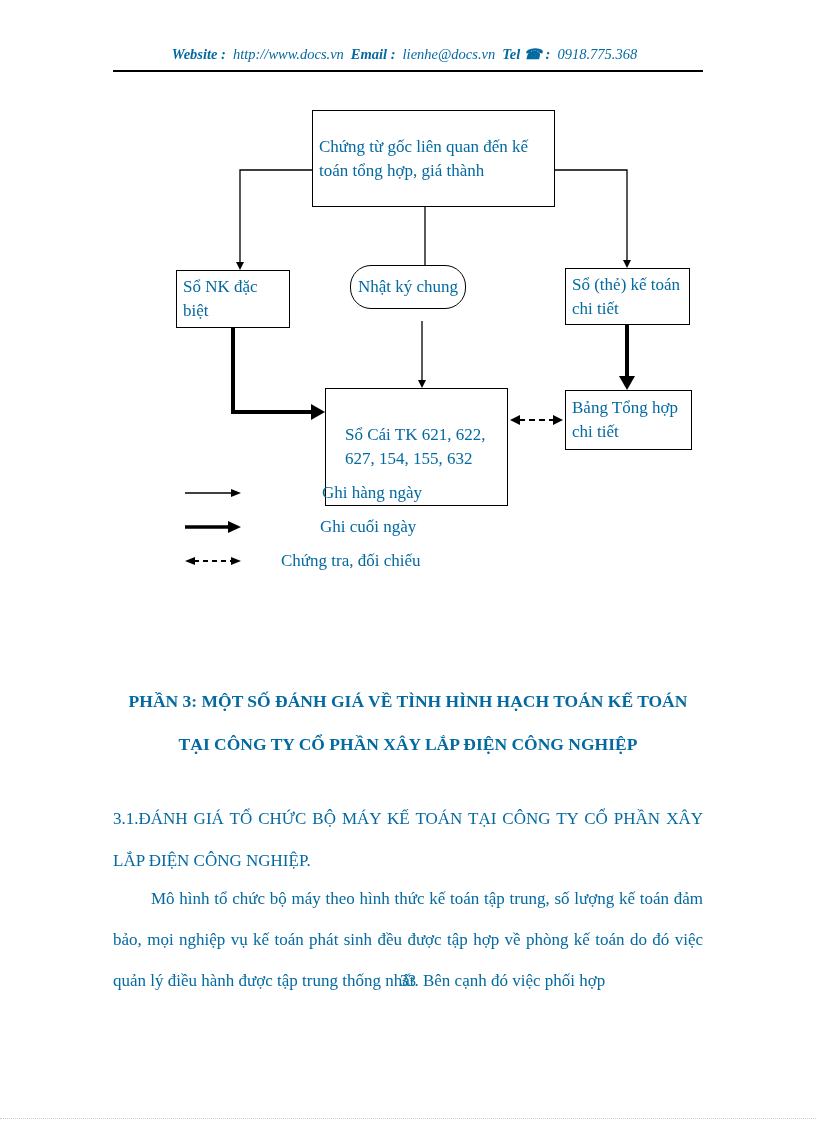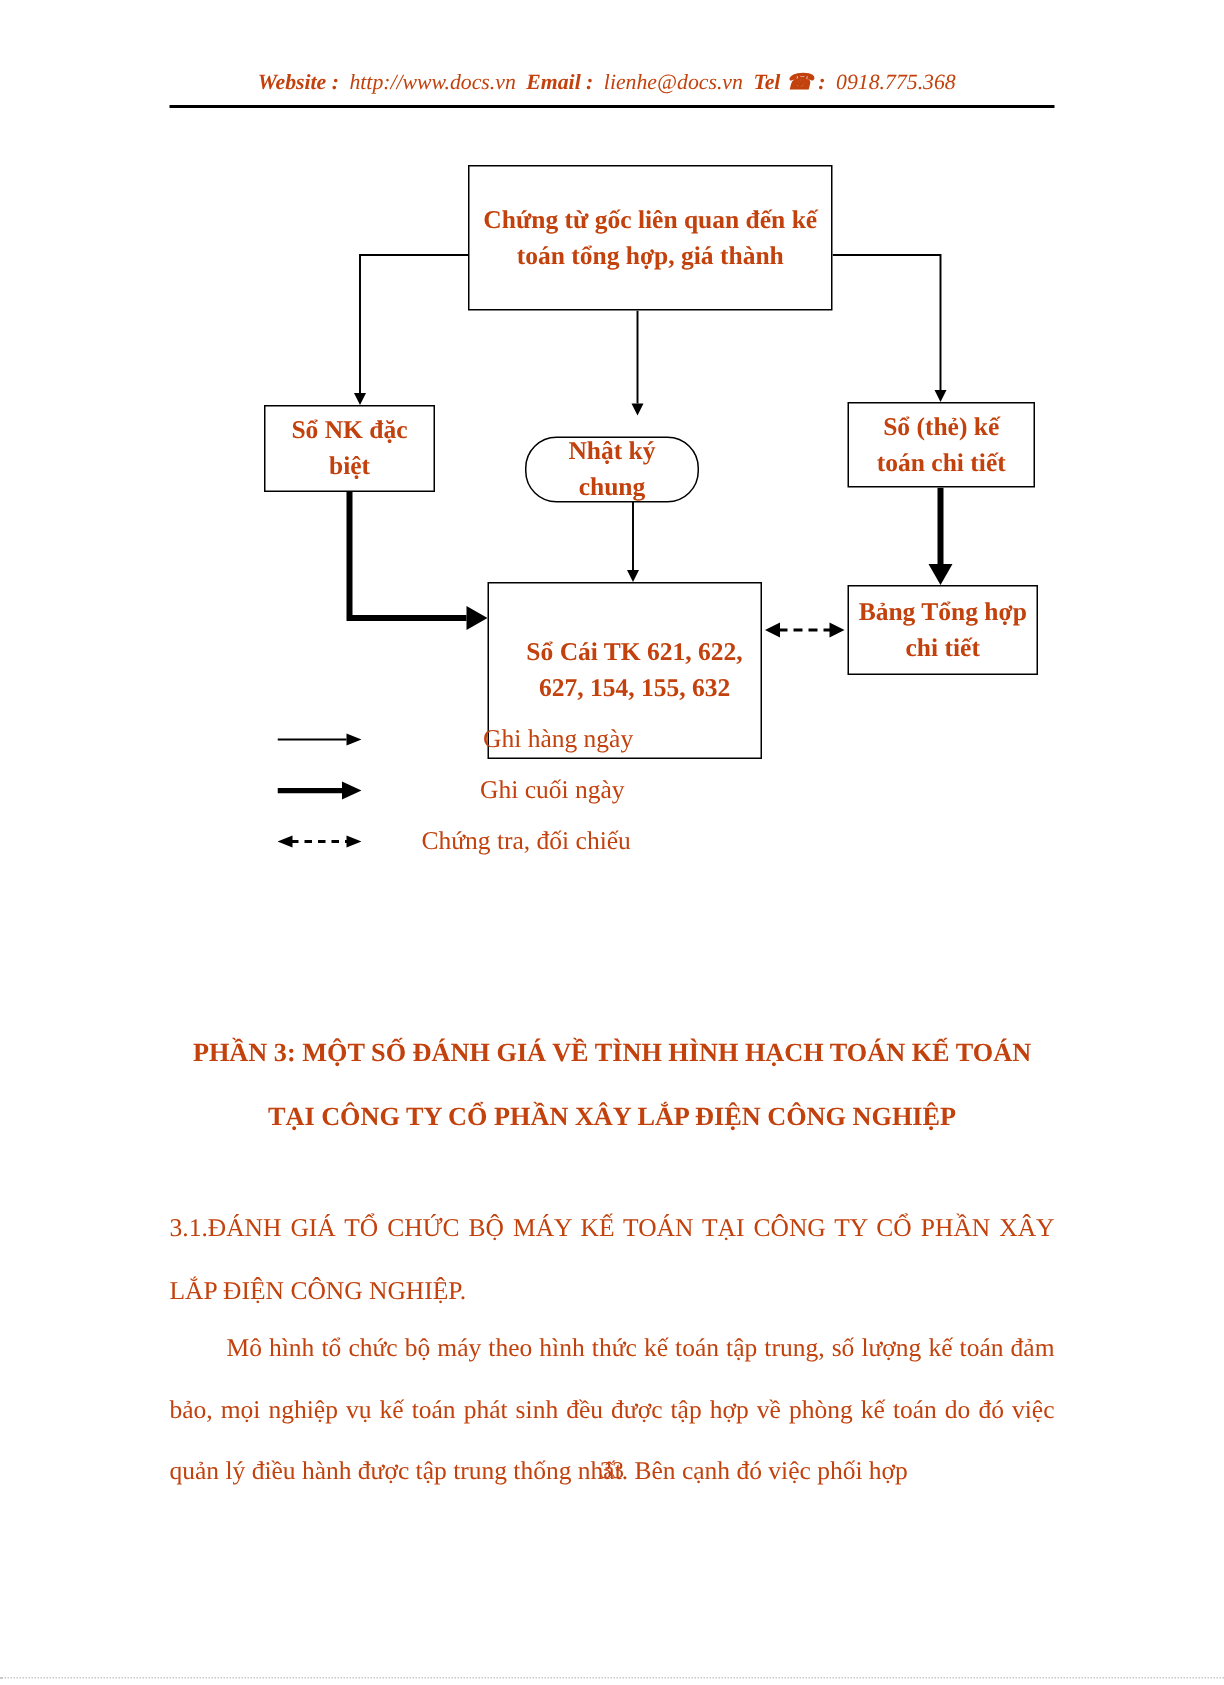--- a/index.html
+++ b/index.html
@@ -1,43 +1,43 @@
 <!DOCTYPE html>
 <html><head>
 <meta charset="utf-8">
 <style>
   html,body { margin:0; padding:0; background:#ffffff; }
   .page {
     position:relative; width:816px; height:1123px; margin:0 auto;
-    background:#ffffff; color:#c2410c;
+    background:#ffffff; color:#0369a1;
     font-family:"Liberation Serif", serif;
     overflow:hidden;
   }
   
   .header {
     position:absolute; top:46px; left:113px; width:590px;
     text-align:center; font-size:14.5px; font-style:italic; white-space:nowrap;
   }
   .header span { margin-right:7px; }
   .b { font-weight:bold; }
   .header-rule {
     position:absolute; top:70px; left:113px; width:590px; height:2px; background:#000;
   }
   
   .diagram { position:absolute; top:0; left:0; width:816px; height:620px; }
   .arrows { position:absolute; top:0; left:0; }
   .dbox {
     position:absolute; box-sizing:border-box;
     border:1.5px solid #000; background:#fff;
     display:flex; align-items:center; justify-content:center;
-    text-align:center; font-size:17px; line-height:24px; padding:2px 6px;font-weight:bold;
+    text-align:left; font-size:17px; line-height:24px; padding:2px 6px;
   }
   .b-source   { left:312px; top:110px; width:243px; height:97px; }
   .b-special  { left:176px; top:270px; width:114px; height:58px; }
-  .b-general  { left:350px; top:291px; width:116px; height:44px;border-radius:21px; }
+  .b-general  { left:350px; top:265px; width:116px; height:44px;border-radius:21px; }
   .b-detail   { left:565px; top:268px; width:125px; height:57px; }
   .b-ledger   { left:325px; top:388px; width:183px; height:118px;padding-left:19px; }
   .b-summary  { left:565px; top:390px; width:127px; height:60px; }
   
   .legend-row {
     position:absolute; left:185px; height:20px;
     display:flex; align-items:center;
   }
   .legend-row .sample { flex:0 0 auto; }
   .legend-row .lbl { margin-left:40px; font-size:17px; }

